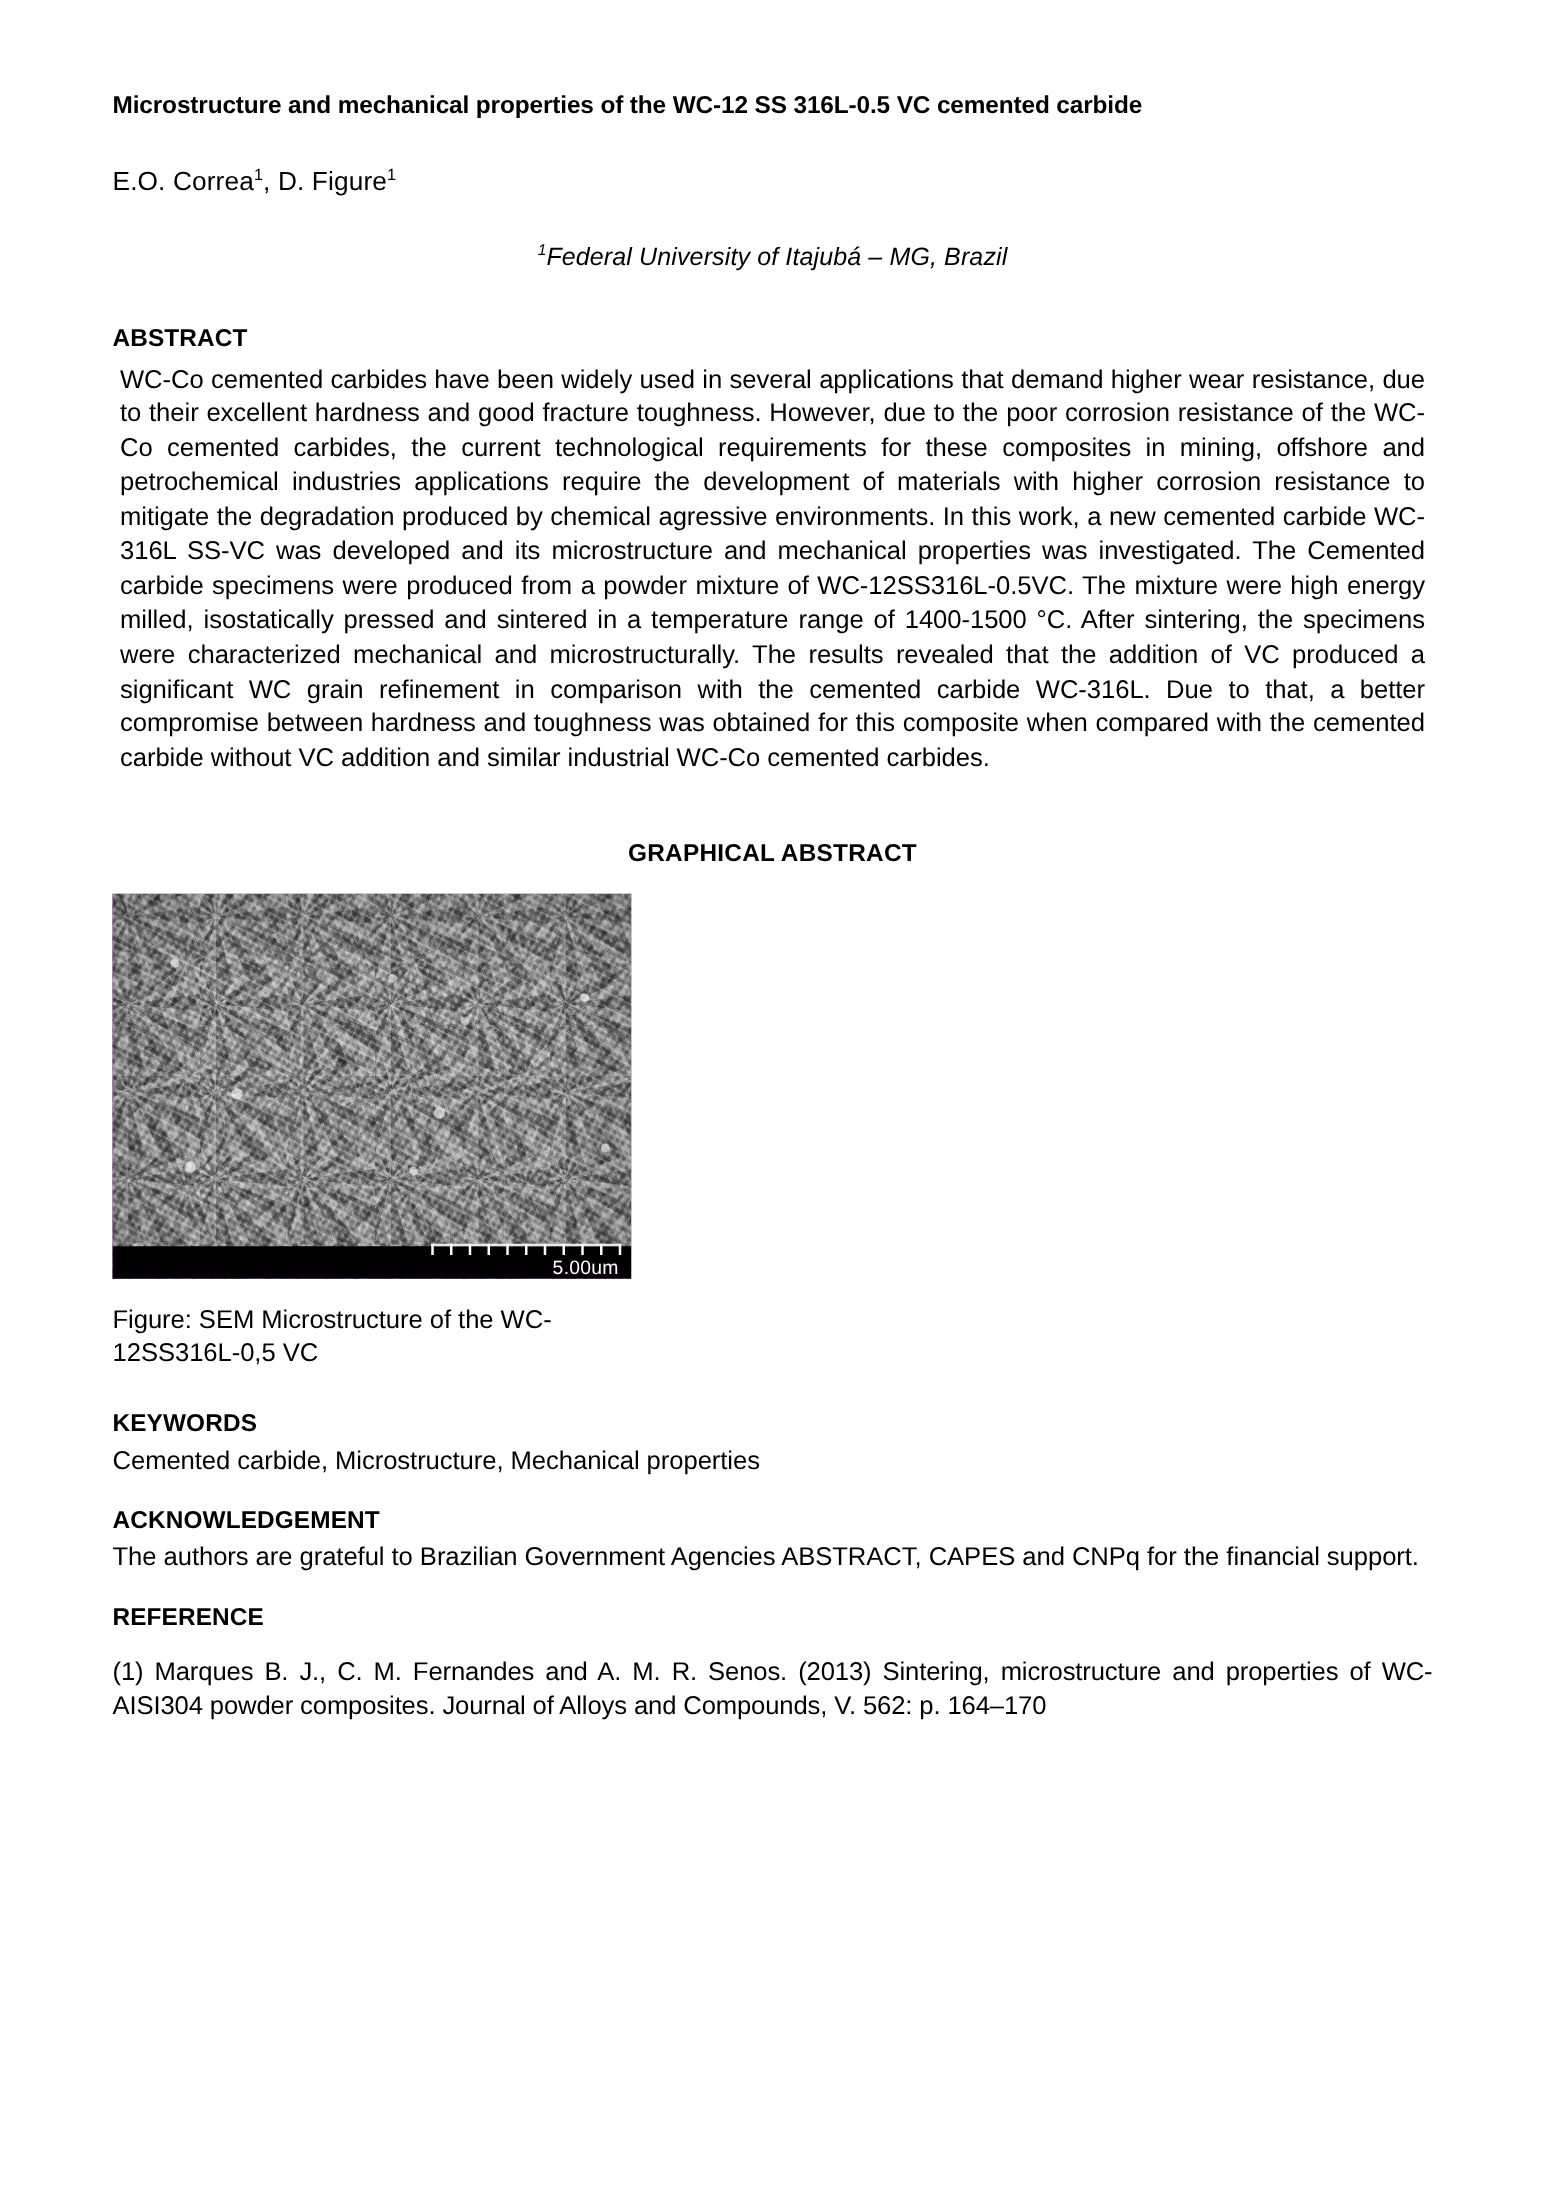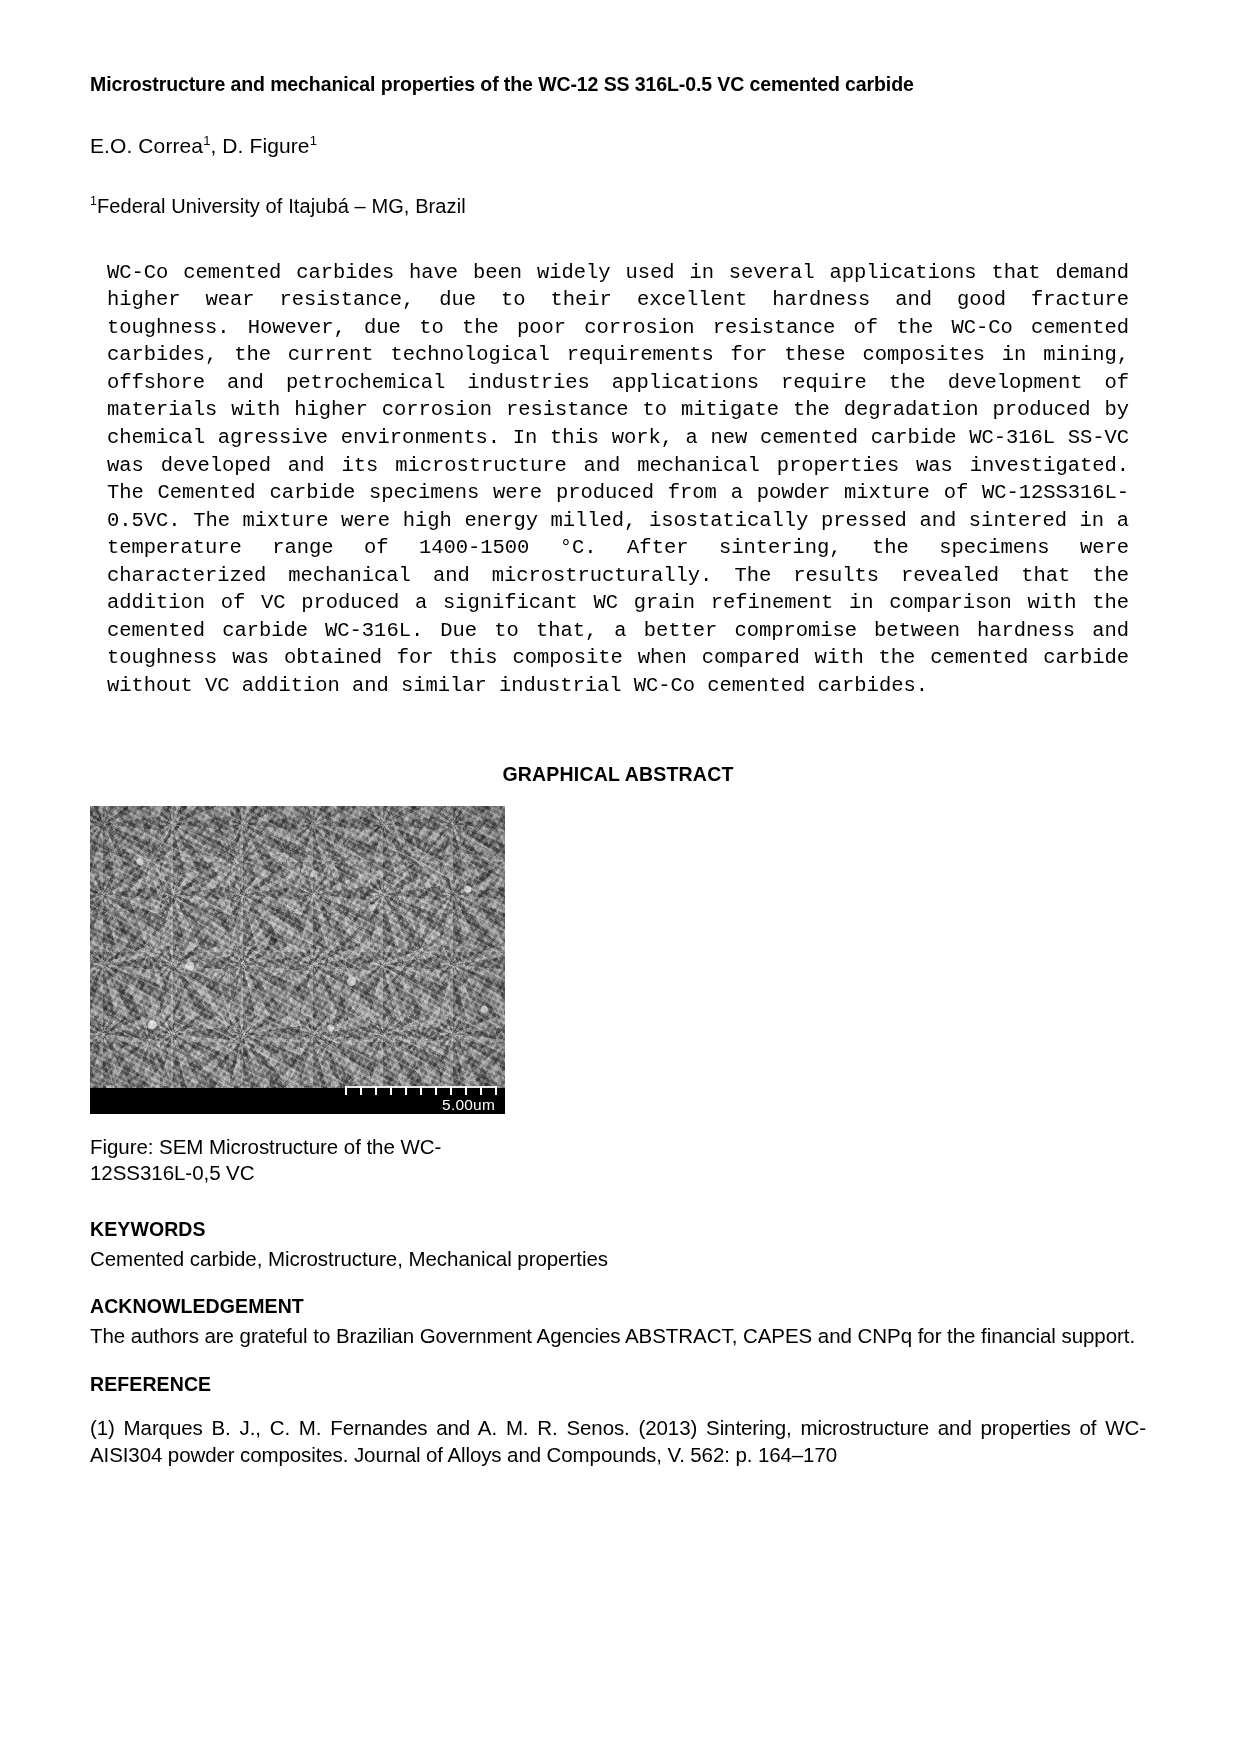--- a/index.html
+++ b/index.html
@@ -33,39 +33,40 @@
     margin: 0 0 34px 0;
     letter-spacing: 0.1px;
   }
   .authors sup, .affil sup {
     font-size: 0.62em;
     vertical-align: super;
     line-height: 0;
   }
   .affil {
     font-size: 20px;
+    font-style: italic;
     line-height: 1.25;
     margin: 0 0 40px 0;
     letter-spacing: 0.1px;
+    text-align: center;
   }
   .section-head {
     font-size: 19.5px;
     font-weight: bold;
     letter-spacing: 0.1px;
     margin: 0 0 3px 0;
     line-height: 1.28;
   }
   .abstract-body {
     font-size: 20.5px;
     line-height: 1.345;
     text-align: justify;
     text-justify: inter-word;
-    margin: 17px;
+    margin: 6px;
     letter-spacing: -0.05px;
-    font-family: Liberation Mono, monospace;
   }
   .gap-lg { height: 46px; }
   .gap-md { height: 30px; }
   .gap-sm { height: 22px; }
   .gap-xs { height: 14px; }
 
   .graphical-head {
     font-size: 19.5px;
     font-weight: bold;
     letter-spacing: 0.2px;
@@ -209,20 +210,21 @@
 <body>
 
 <div class="page">
 
   <h1 class="title">Microstructure and mechanical properties of the WC-12 SS 316L-0.5 VC cemented carbide</h1>
 
   <p class="authors"><span>E.O. Correa</span><sup>1</sup><span>, D. Figure</span><sup>1</sup></p>
 
   <p class="affil"><sup>1</sup><span>Federal University of Itajubá – MG, Brazil</span></p>
 
+  <h2 class="section-head">ABSTRACT</h2>
   <p class="abstract-body">WC-Co cemented carbides have been widely used in several applications that demand higher wear resistance, due to their excellent hardness and good fracture toughness. However, due to the poor corrosion resistance of the WC-Co cemented carbides, the current technological requirements for these composites in mining, offshore and petrochemical industries applications require the development of materials with higher corrosion resistance to mitigate the degradation produced by chemical agressive environments. In this work, a new cemented carbide WC-316L SS-VC was developed and its microstructure and mechanical properties was investigated. The Cemented carbide specimens were produced from a powder mixture of WC-12SS316L-0.5VC. The mixture were high energy milled, isostatically pressed and sintered in a temperature range of 1400-1500 °C. After sintering, the specimens were characterized mechanical and microstructurally. The results revealed that the addition of VC produced a significant WC grain refinement in comparison with the cemented carbide WC-316L. Due to that, a better compromise between hardness and toughness was obtained for this composite when compared with the cemented carbide without VC addition and similar industrial WC-Co cemented carbides.</p>
 
   <div class="gap-lg"></div>
 
   <h2 class="graphical-head">GRAPHICAL ABSTRACT</h2>
 
   <div class="figure-wrap">
     <div class="sem">
       <div class="sem-noise"></div>
       <div class="sem-grain"></div>

